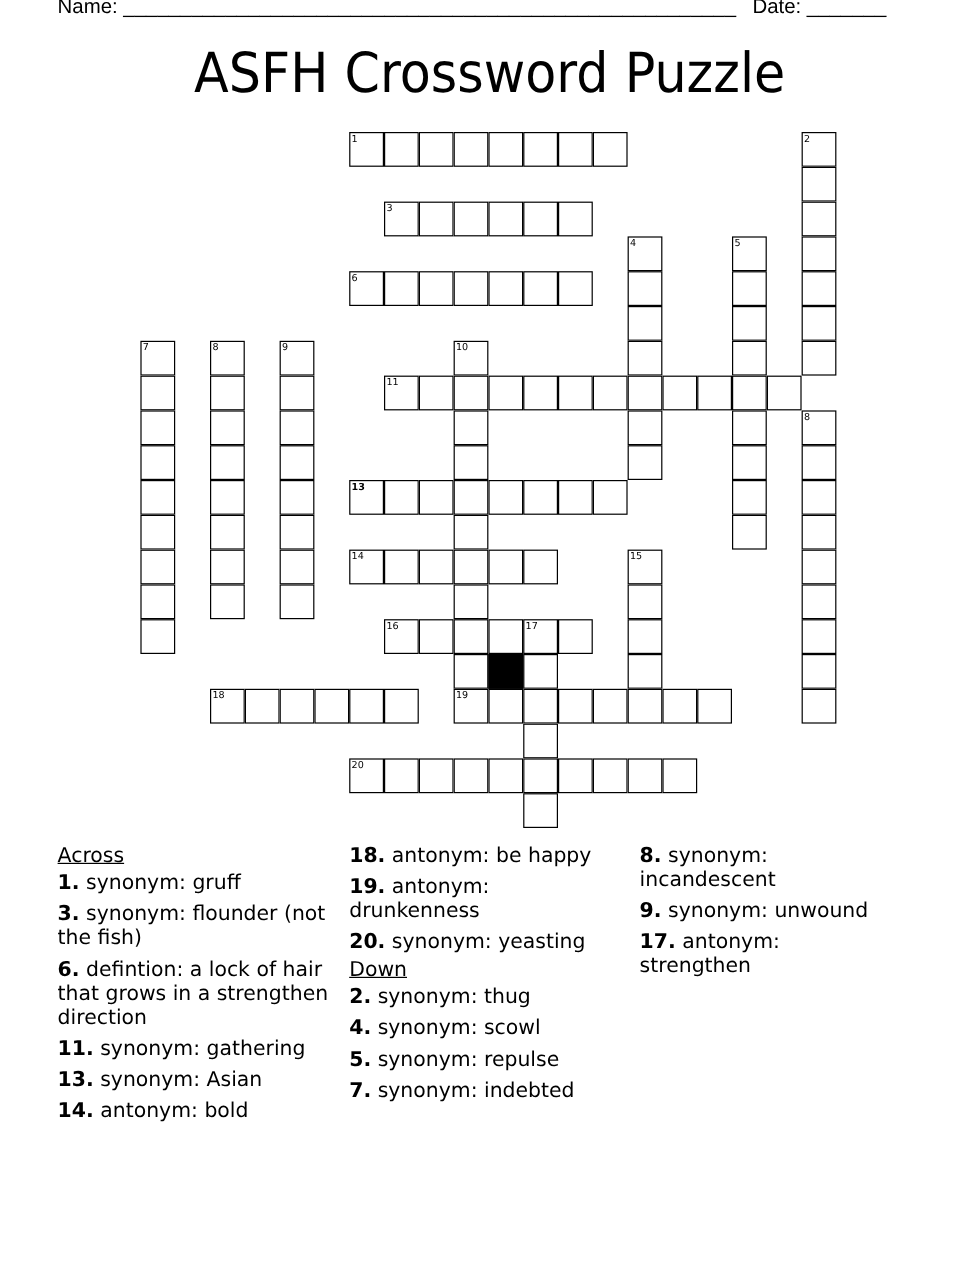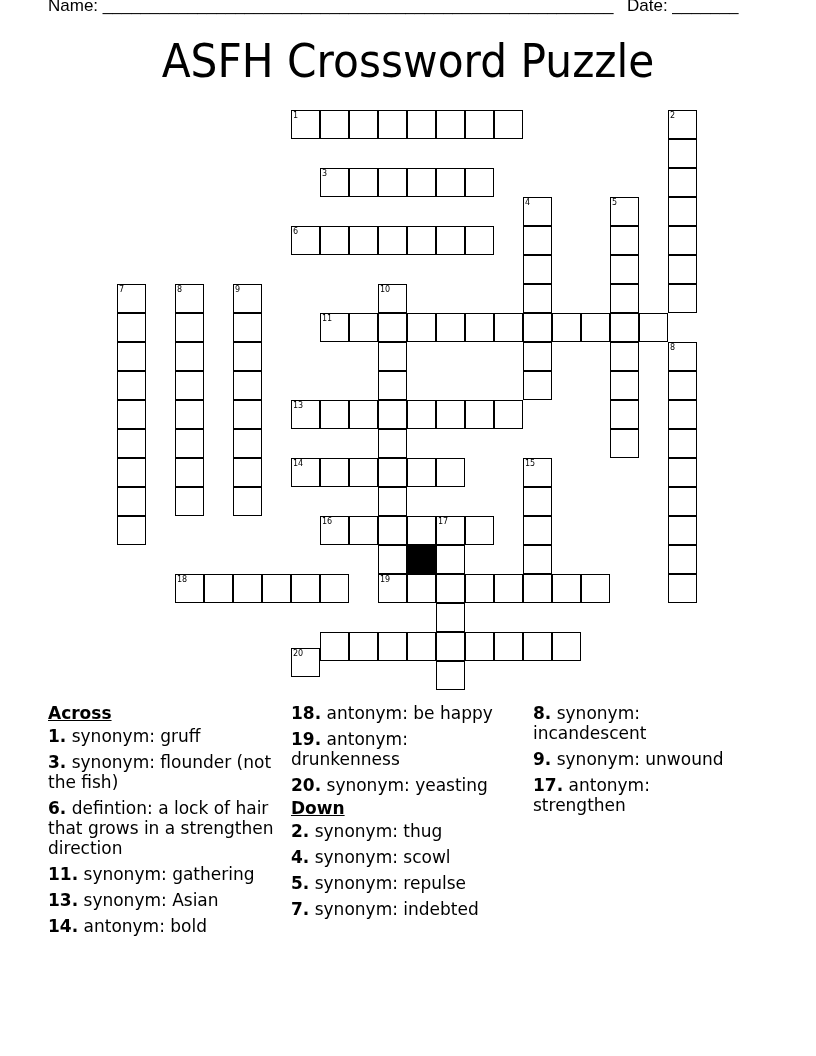--- a/index.html
+++ b/index.html
@@ -6,21 +6,21 @@
   body { width:816px; height:1056px; position:relative; overflow:hidden; color:#000; }
   .hdr { position:absolute; top:-4px; font-family:"Liberation Sans", sans-serif; font-size:17px; white-space:nowrap; }
   .title { position:absolute; top:34px; left:0; width:816px; text-align:center; font-family:"DejaVu Sans", sans-serif; font-size:46px; letter-spacing:0px; transform:scaleX(0.92); }
   #grid { position:absolute; left:0; top:0; width:816px; height:700px; }
   .cell { position:absolute; width:29px; height:29px; box-sizing:border-box; border:1.5px solid #000; background:#fff; }
   .cell.black { background:#000; }
   .num { position:absolute; left:1px; top:0px; font-family:"DejaVu Sans", sans-serif; font-size:8px; line-height:9px; }
   .clues { position:absolute; font-family:"DejaVu Sans", sans-serif; font-size:17px; line-height:20px; }
   .clue { margin-bottom:6px; }
   .clue b { font-weight:bold; }
-  .sec { text-decoration:underline; font-weight:bold; margin-bottom:3px; }
+  .sec { text-decoration:underline; font-weight:normal; margin-bottom:3px; }
 </style>
 </head>
 <body>
 
 <div class="hdr" style="left:48px;">Name: ______________________________________________________</div>
 <div class="hdr" style="left:627px;">Date: _______</div>
 
 <div class="title">ASFH Crossword Puzzle</div>
 
 <div id="grid">
@@ -138,21 +138,21 @@
       <span class="num">8</span>
     </div>
     <div class="cell" style="left: 668px; top: 371px;"></div>
     <div class="cell" style="left: 668px; top: 400px;"></div>
     <div class="cell" style="left: 668px; top: 429px;"></div>
     <div class="cell" style="left: 668px; top: 458px;"></div>
     <div class="cell" style="left: 668px; top: 487px;"></div>
     <div class="cell" style="left: 668px; top: 516px;"></div>
     <div class="cell" style="left: 668px; top: 545px;"></div>
     <div class="cell" style="left: 668px; top: 574px;"></div>
-    <div class="cell" style="left: 291px; top: 400px;">
+    <div class="cell" style="left: 291px; top: 400px; font-weight: bold;">
       <span class="num">13</span>
     </div>
     <div class="cell" style="left: 320px; top: 400px;"></div>
     <div class="cell" style="left: 349px; top: 400px;"></div>
     <div class="cell" style="left: 407px; top: 400px;"></div>
     <div class="cell" style="left: 436px; top: 400px;"></div>
     <div class="cell" style="left: 465px; top: 400px;"></div>
     <div class="cell" style="left: 494px; top: 400px;"></div>
     <div class="cell" style="left: 291px; top: 458px;">
       <span class="num">14</span>
@@ -191,21 +191,21 @@
     <div class="cell" style="left: 291px; top: 574px;"></div>
     <div class="cell" style="left: 320px; top: 574px;"></div>
     <div class="cell" style="left: 378px; top: 574px;">
       <span class="num">19</span>
     </div>
     <div class="cell" style="left: 407px; top: 574px;"></div>
     <div class="cell" style="left: 465px; top: 574px;"></div>
     <div class="cell" style="left: 494px; top: 574px;"></div>
     <div class="cell" style="left: 552px; top: 574px;"></div>
     <div class="cell" style="left: 581px; top: 574px;"></div>
-    <div class="cell" style="left: 291px; top: 648px; text-align: right;">
+    <div class="cell" style="left: 291px; top: 632px; text-align: right;">
       <span class="num">20</span>
     </div>
     <div class="cell" style="left: 320px; top: 632px;"></div>
     <div class="cell" style="left: 349px; top: 632px;"></div>
     <div class="cell" style="left: 378px; top: 632px;"></div>
     <div class="cell" style="left: 407px; top: 632px;"></div>
     <div class="cell" style="left: 465px; top: 632px;"></div>
     <div class="cell" style="left: 494px; top: 632px;"></div>
     <div class="cell" style="left: 523px; top: 632px;"></div>
     <div class="cell" style="left: 552px; top: 632px;"></div>

